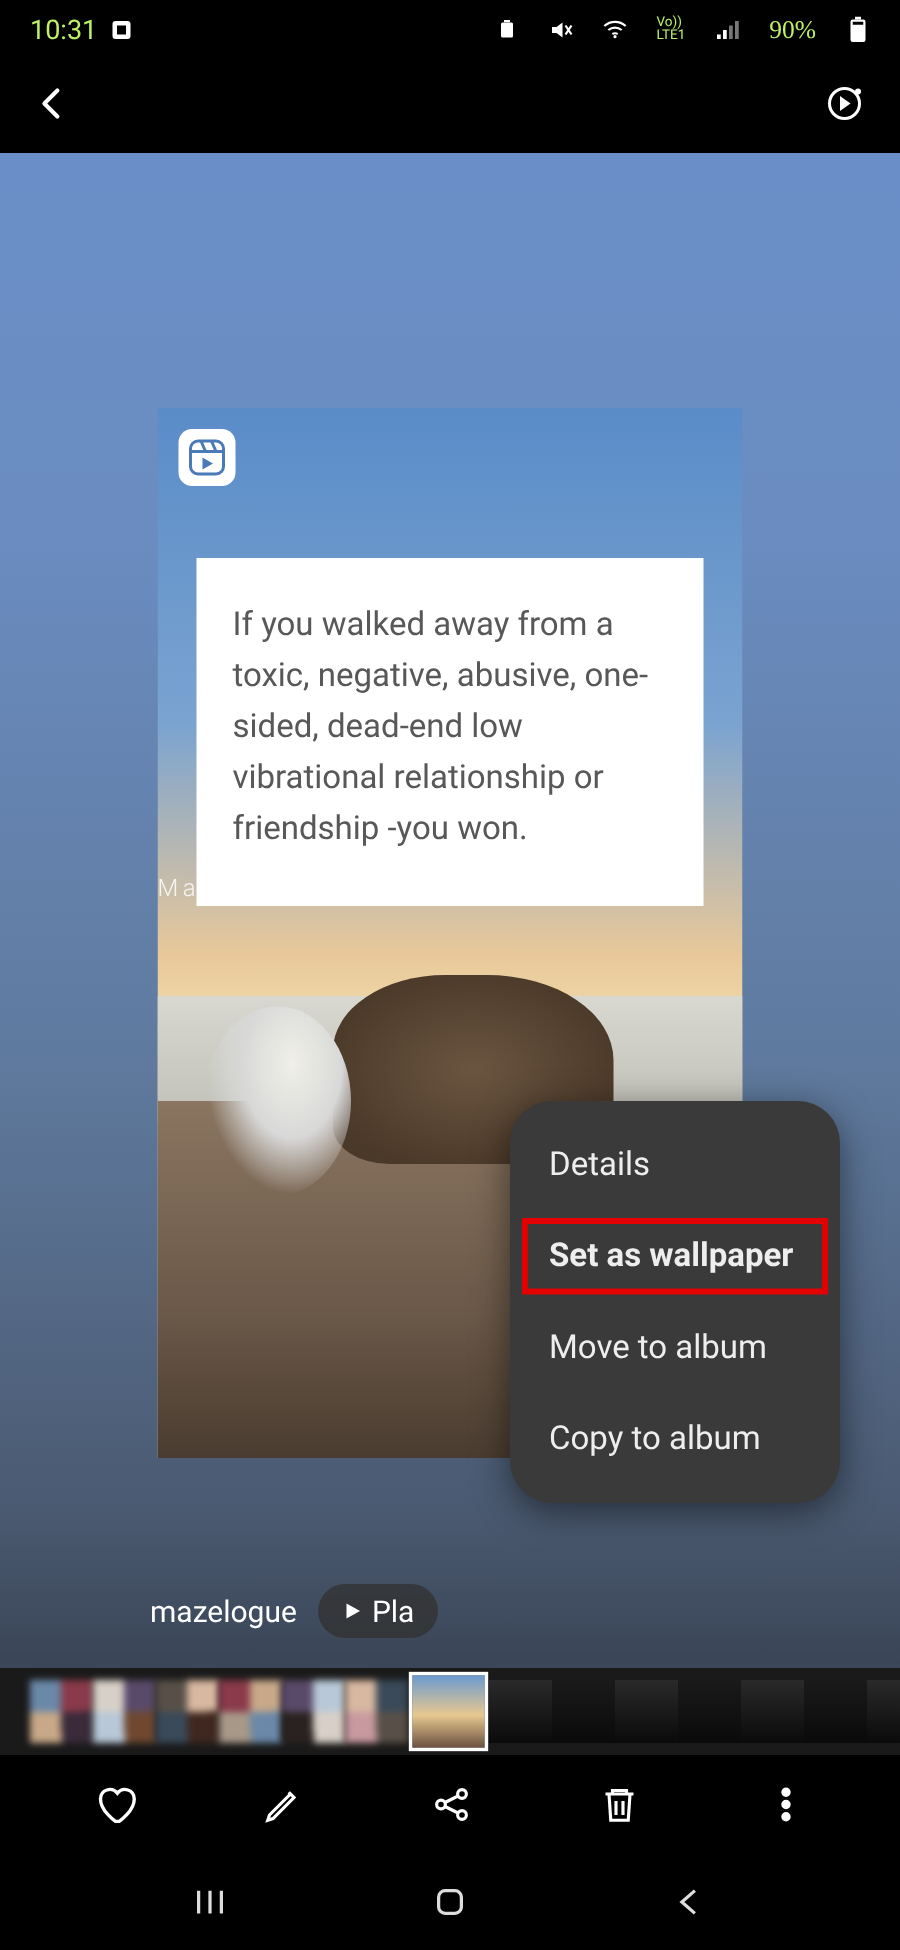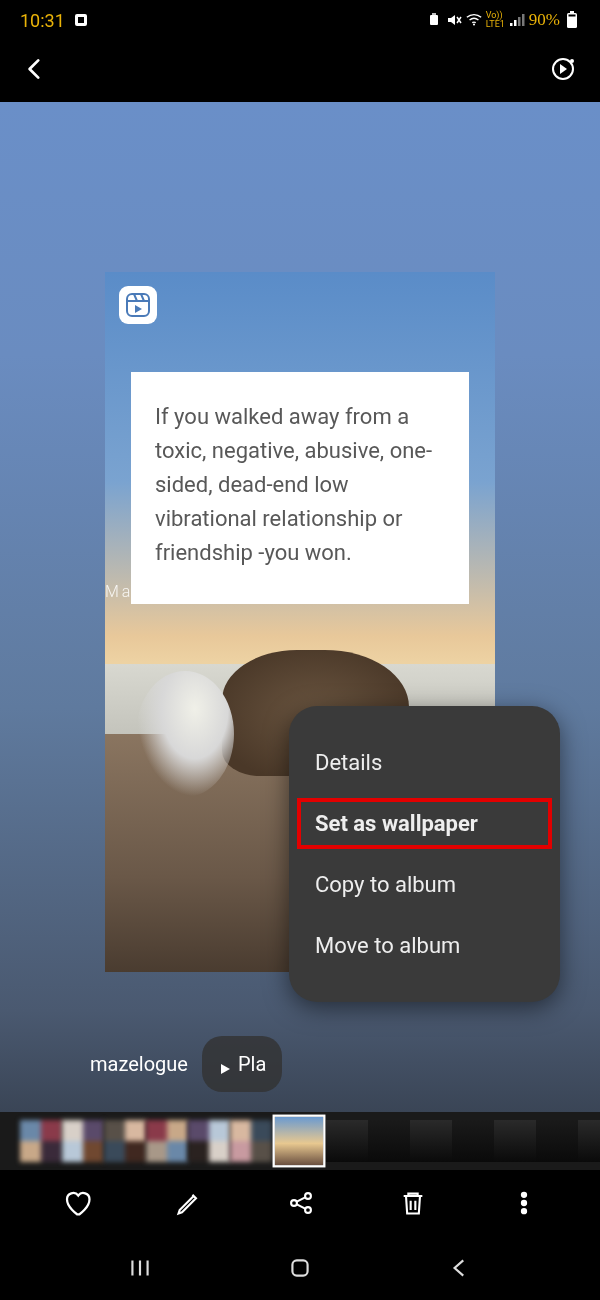--- a/index.html
+++ b/index.html
@@ -1,21 +1,21 @@
 <!DOCTYPE html>
 <html><head>
 <meta charset="utf-8">
 <style>
   * { margin: 0; padding: 0; box-sizing: border-box; }
   html, body { width: 600px; height: 1300px; background: #000; font-family: -apple-system, Roboto, sans-serif; overflow: hidden; }
   
   
-  .status-bar { height: 40px; display: flex; align-items: center; justify-content: space-between; padding: 0 20px; color: #eab308; font-size: 18px; }
+  .status-bar { height: 40px; display: flex; align-items: center; justify-content: space-between; padding: 0 20px; color: #bef264; font-size: 18px; }
   .status-left { display: flex; align-items: center; gap: 8px; }
-  .status-right { display: flex; align-items: center; gap: 4px; font-size: 15px; }
+  .status-right { display: flex; align-items: center; gap: 20px; font-size: 15px; }
   .status-right .battery-pct { font-size: 17px; font-family: Liberation Serif, serif; }
   .status-icon { width: 16px; height: 16px; display: inline-flex; align-items: center; justify-content: center; }
   
   
   .app-header { height: 62px; display: flex; align-items: center; justify-content: space-between; padding: 0 22px; }
   .back-arrow svg, .remaster svg { stroke: #fff; fill: none; }
   
   
   .viewer {
     position: relative;
@@ -65,37 +65,37 @@
     background: #fff; padding: 28px 24px 34px 24px;
     color: #585858; font-size: 22px; line-height: 1.55;
   }
   .watermark {
     position: absolute; top: 310px; left:0; right:0; text-align:left;
     color: rgba(255,255,255,0.85); font-size: 16px; letter-spacing: 3px;
     font-weight: 300;
   }
   
   .caption-row {
-    position: absolute; bottom: 20px; left: 0; right: 0;
+    position: absolute; bottom: 20px; left: 10px; right: 0;
     display: flex; align-items: center; gap: 14px; padding-left: 90px;
     color: #fff; font-size: 20px;
   }
   .play-pill {
     background: rgba(50,50,50,0.8); color: #fff; border-radius: 20px;
-    padding: 16px 16px; display: flex; align-items: flex-end; gap: 6px;
+    padding: 6px 16px; display: flex; align-items: center; gap: 6px;
   }
   
   
   .context-menu {
     position: absolute;
     right: 40px; bottom: 110px;
-    width: 271px;
+    width: 220px;
     background: #3a3a3a;
     border-radius: 28px;
-    padding: 26px 0;
+    padding: 12px 0;
     z-index: 50;
     box-shadow: 0 6px 24px rgba(0,0,0,0.5);
   }
   .menu-item {
     padding: 18px 26px;
     color: #eee; font-size: 22px;
   }
   .menu-item.highlighted {
     outline: 4px solid #e30000;
     outline-offset: -6px;
@@ -222,22 +222,22 @@
       <svg width="14" height="14" viewBox="0 0 14 14">
           <path d="M3 2l9 5-9 5z" fill="#fff"></path>
         </svg>
       <span>Pla</span>
     </span>
   </div>
 
   <div class="context-menu" id="context-menu">
       <div class="menu-item">Details</div>
       <div class="menu-item highlighted">Set as wallpaper</div>
+      <div class="menu-item">Move to album</div>
       <div class="menu-item">Copy to album</div>
-      <div class="menu-item">Move to album</div>
     </div>
 </div>
 
 <div class="thumb-strip" id="thumb-strip">
     <div class="thumb" style="background: conic-gradient(rgb(138, 58, 74) 0deg, rgb(138, 58, 74) 25%, rgb(58, 42, 58) 0deg, rgb(58, 42, 58) 50%, rgb(200, 168, 136) 0deg, rgb(200, 168, 136) 75%, rgb(106, 136, 168) 0deg); filter: blur(2.5px);"></div>
     <div class="thumb" style="background: conic-gradient(rgb(90, 74, 106) 0deg, rgb(90, 74, 106) 25%, rgb(112, 72, 48) 0deg, rgb(112, 72, 48) 50%, rgb(184, 200, 216) 0deg, rgb(184, 200, 216) 75%, rgb(216, 208, 200) 0deg); filter: blur(2.5px);"></div>
     <div class="thumb" style="background: conic-gradient(rgb(216, 184, 160) 0deg, rgb(216, 184, 160) 25%, rgb(64, 40, 32) 0deg, rgb(64, 40, 32) 50%, rgb(58, 74, 90) 0deg, rgb(58, 74, 90) 75%, rgb(88, 80, 72) 0deg); filter: blur(2.5px);"></div>
     <div class="thumb" style="background: conic-gradient(rgb(200, 168, 136) 0deg, rgb(200, 168, 136) 25%, rgb(106, 136, 168) 0deg, rgb(106, 136, 168) 50%, rgb(168, 152, 136) 0deg, rgb(168, 152, 136) 75%, rgb(138, 58, 74) 0deg); filter: blur(2.5px);"></div>
     <div class="thumb" style="background: conic-gradient(rgb(184, 200, 216) 0deg, rgb(184, 200, 216) 25%, rgb(216, 208, 200) 0deg, rgb(216, 208, 200) 50%, rgb(42, 34, 32) 0deg, rgb(42, 34, 32) 75%, rgb(90, 74, 106) 0deg); filter: blur(2.5px);"></div>
     <div class="thumb" style="background: conic-gradient(rgb(58, 74, 90) 0deg, rgb(58, 74, 90) 25%, rgb(88, 80, 72) 0deg, rgb(88, 80, 72) 50%, rgb(200, 154, 160) 0deg, rgb(200, 154, 160) 75%, rgb(216, 184, 160) 0deg); filter: blur(2.5px);"></div>

